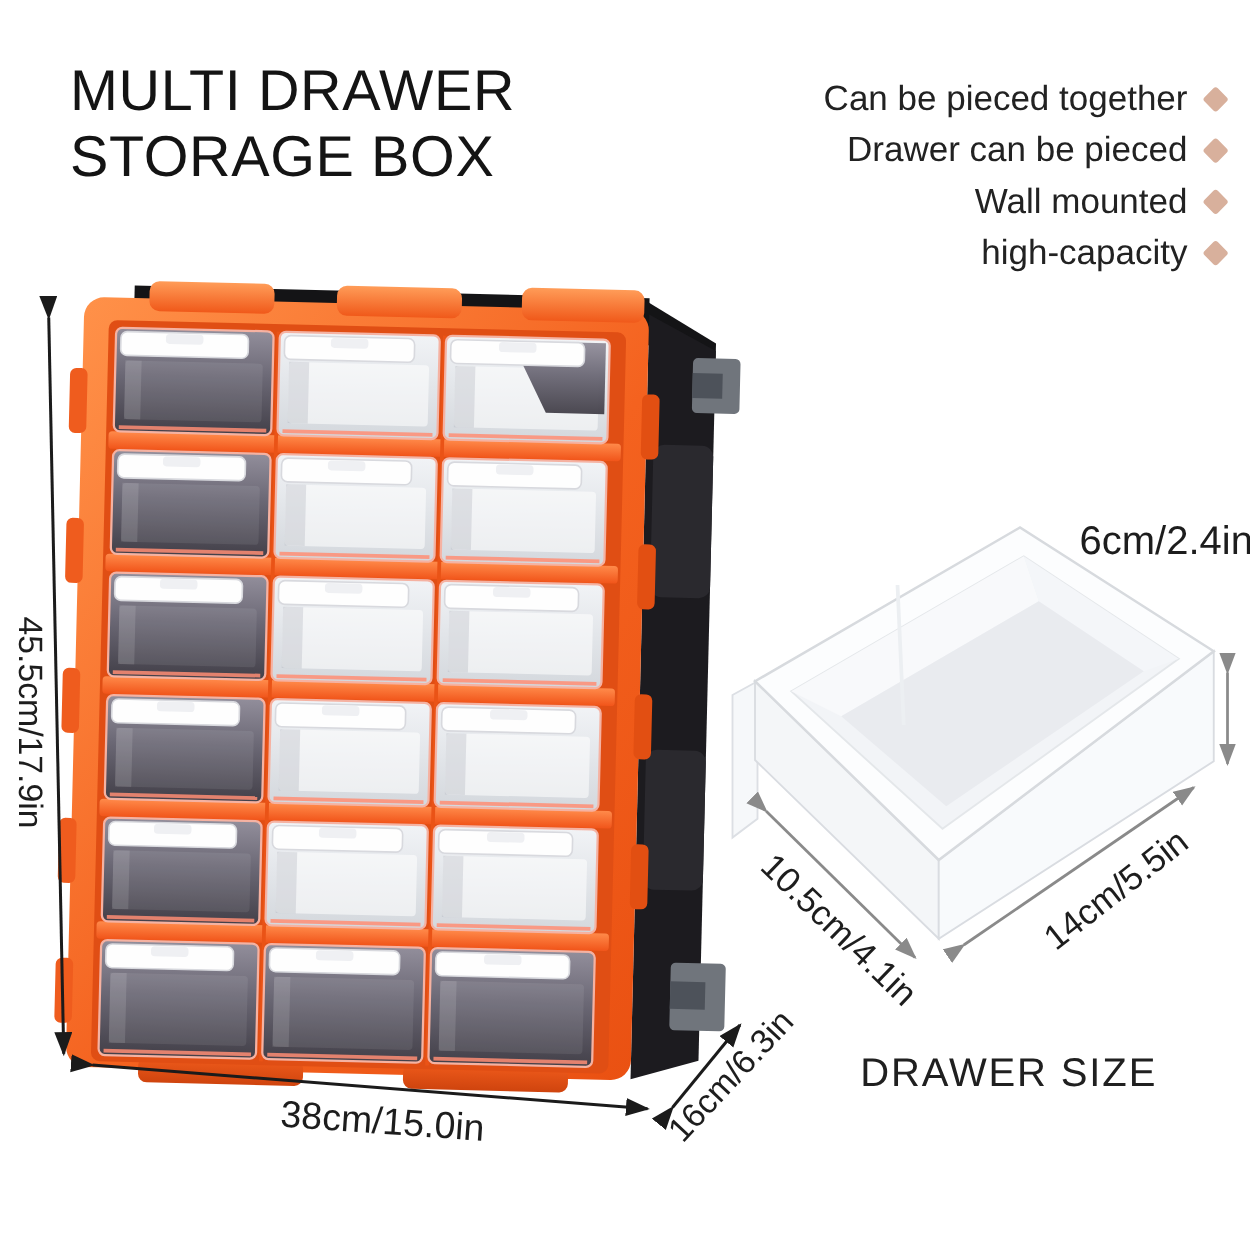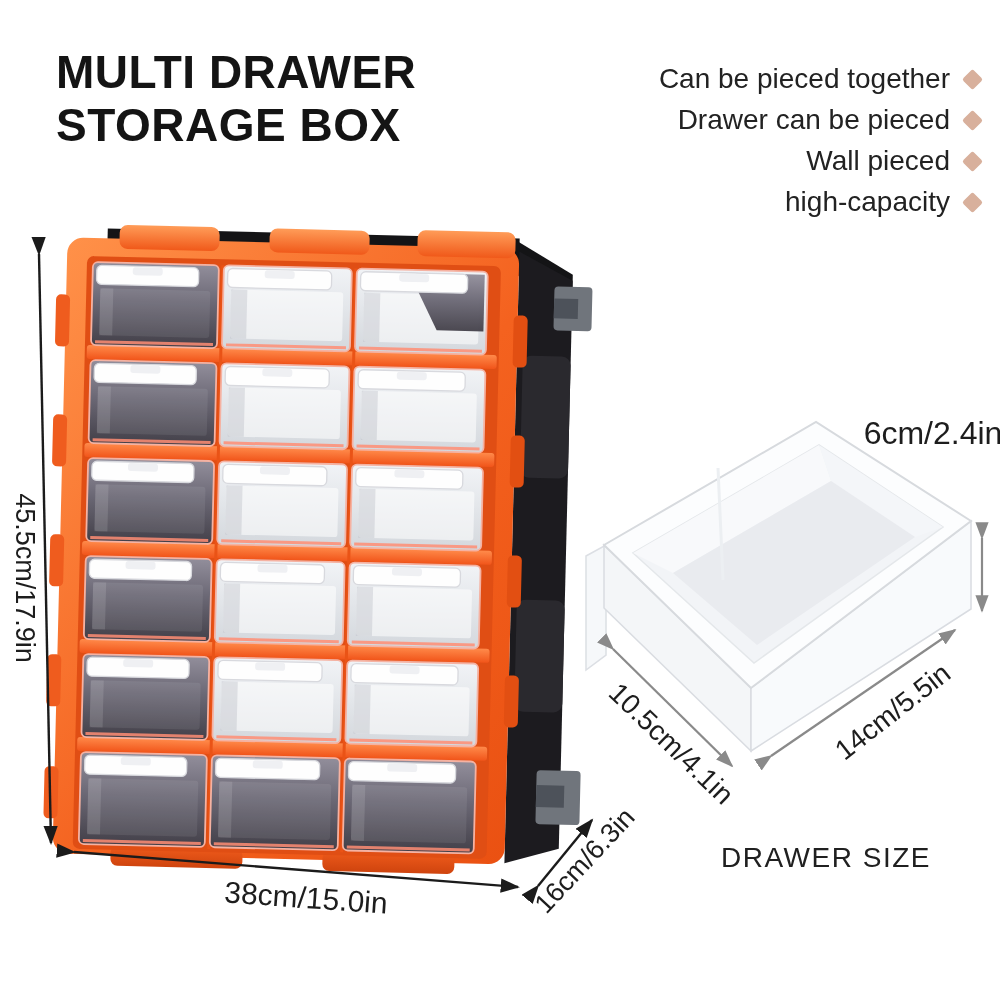--- a/index.html
+++ b/index.html
@@ -1,35 +1,35 @@
 <!DOCTYPE html>
 <html><head>
 <meta charset="utf-8">
 <style>
   html,body{margin:0;padding:0;background:#ffffff;}
   .stage{position:relative;width:1000px;height:1000px;background:#ffffff;overflow:hidden;
          font-family:"Liberation Sans",sans-serif;color:#1a1a1a;}
   .gfx{position:absolute;left:0;top:0;width:1000px;height:1000px;}
-  .title{position:absolute;left:56px;top:46px;font-size:46px;font-weight:700;
+  .title{position:absolute;left:56px;top:46px;font-size:46px;font-weight:400;
          line-height:53px;letter-spacing:.5px;color:#141414;white-space:nowrap;}
   .features{position:absolute;top:64px;right:20px;display:flex;flex-direction:column;
             gap:11px;align-items:flex-end;}
   .feature{display:flex;align-items:center;gap:15px;font-size:28px;color:#222222;
            white-space:nowrap;line-height:30px;}
   .diamond{width:15px;height:15px;background:#d8b09c;transform:rotate(45deg);
            border-radius:2.5px;flex:none;}
   .dim{position:absolute;font-size:27px;color:#1d1d1d;white-space:nowrap;
        transform:translate(-50%,-50%);}
   .dim-h{left:24px;top:578px;transform:translate(-50%,-50%) rotate(90deg);}
   .dim-w{left:306px;top:898px;font-size:30px;transform:translate(-50%,-50%) rotate(4deg);}
   .dim-d{left:585px;top:861px;transform:translate(-50%,-50%) rotate(-47deg);}
   .tray-h{left:933px;top:433px;font-size:32px;}
   .tray-side{left:671px;top:744px;font-size:28px;transform:translate(-50%,-50%) rotate(44deg);}
   .tray-front{left:893px;top:712px;font-size:28px;transform:translate(-50%,-50%) rotate(-38deg);}
-  .caption{left:807px;top:858px;font-size:28px;letter-spacing:1.5px;font-weight:500;color:#202020;margin-left:19px;}
+  .caption{left:807px;top:858px;font-size:32px;letter-spacing:1.5px;font-weight:500;color:#202020;}
 </style>
 </head>
 <body>
 
 <div class="stage">
 
   <svg class="gfx" viewBox="0 0 1000 1000">
     <defs>
       <linearGradient id="gFrame" x1="0" y1="0" x2="1" y2="1">
         <stop offset="0" stop-color="#ff9149"></stop>
@@ -297,21 +297,21 @@
   <div class="features">
     <div class="feature">
       <span>Can be pieced together</span>
       <span class="diamond"></span>
     </div>
     <div class="feature">
       <span>Drawer can be pieced</span>
       <span class="diamond"></span>
     </div>
     <div class="feature">
-      <span>Wall pieced</span>
+      <span>Wall mounted</span>
       <span class="diamond"></span>
     </div>
     <div class="feature">
       <span>high-capacity</span>
       <span class="diamond"></span>
     </div>
   </div>
 
   <div class="dim dim-h">45.5cm/17.9in</div>
   <div class="dim dim-w">38cm/15.0in</div>

